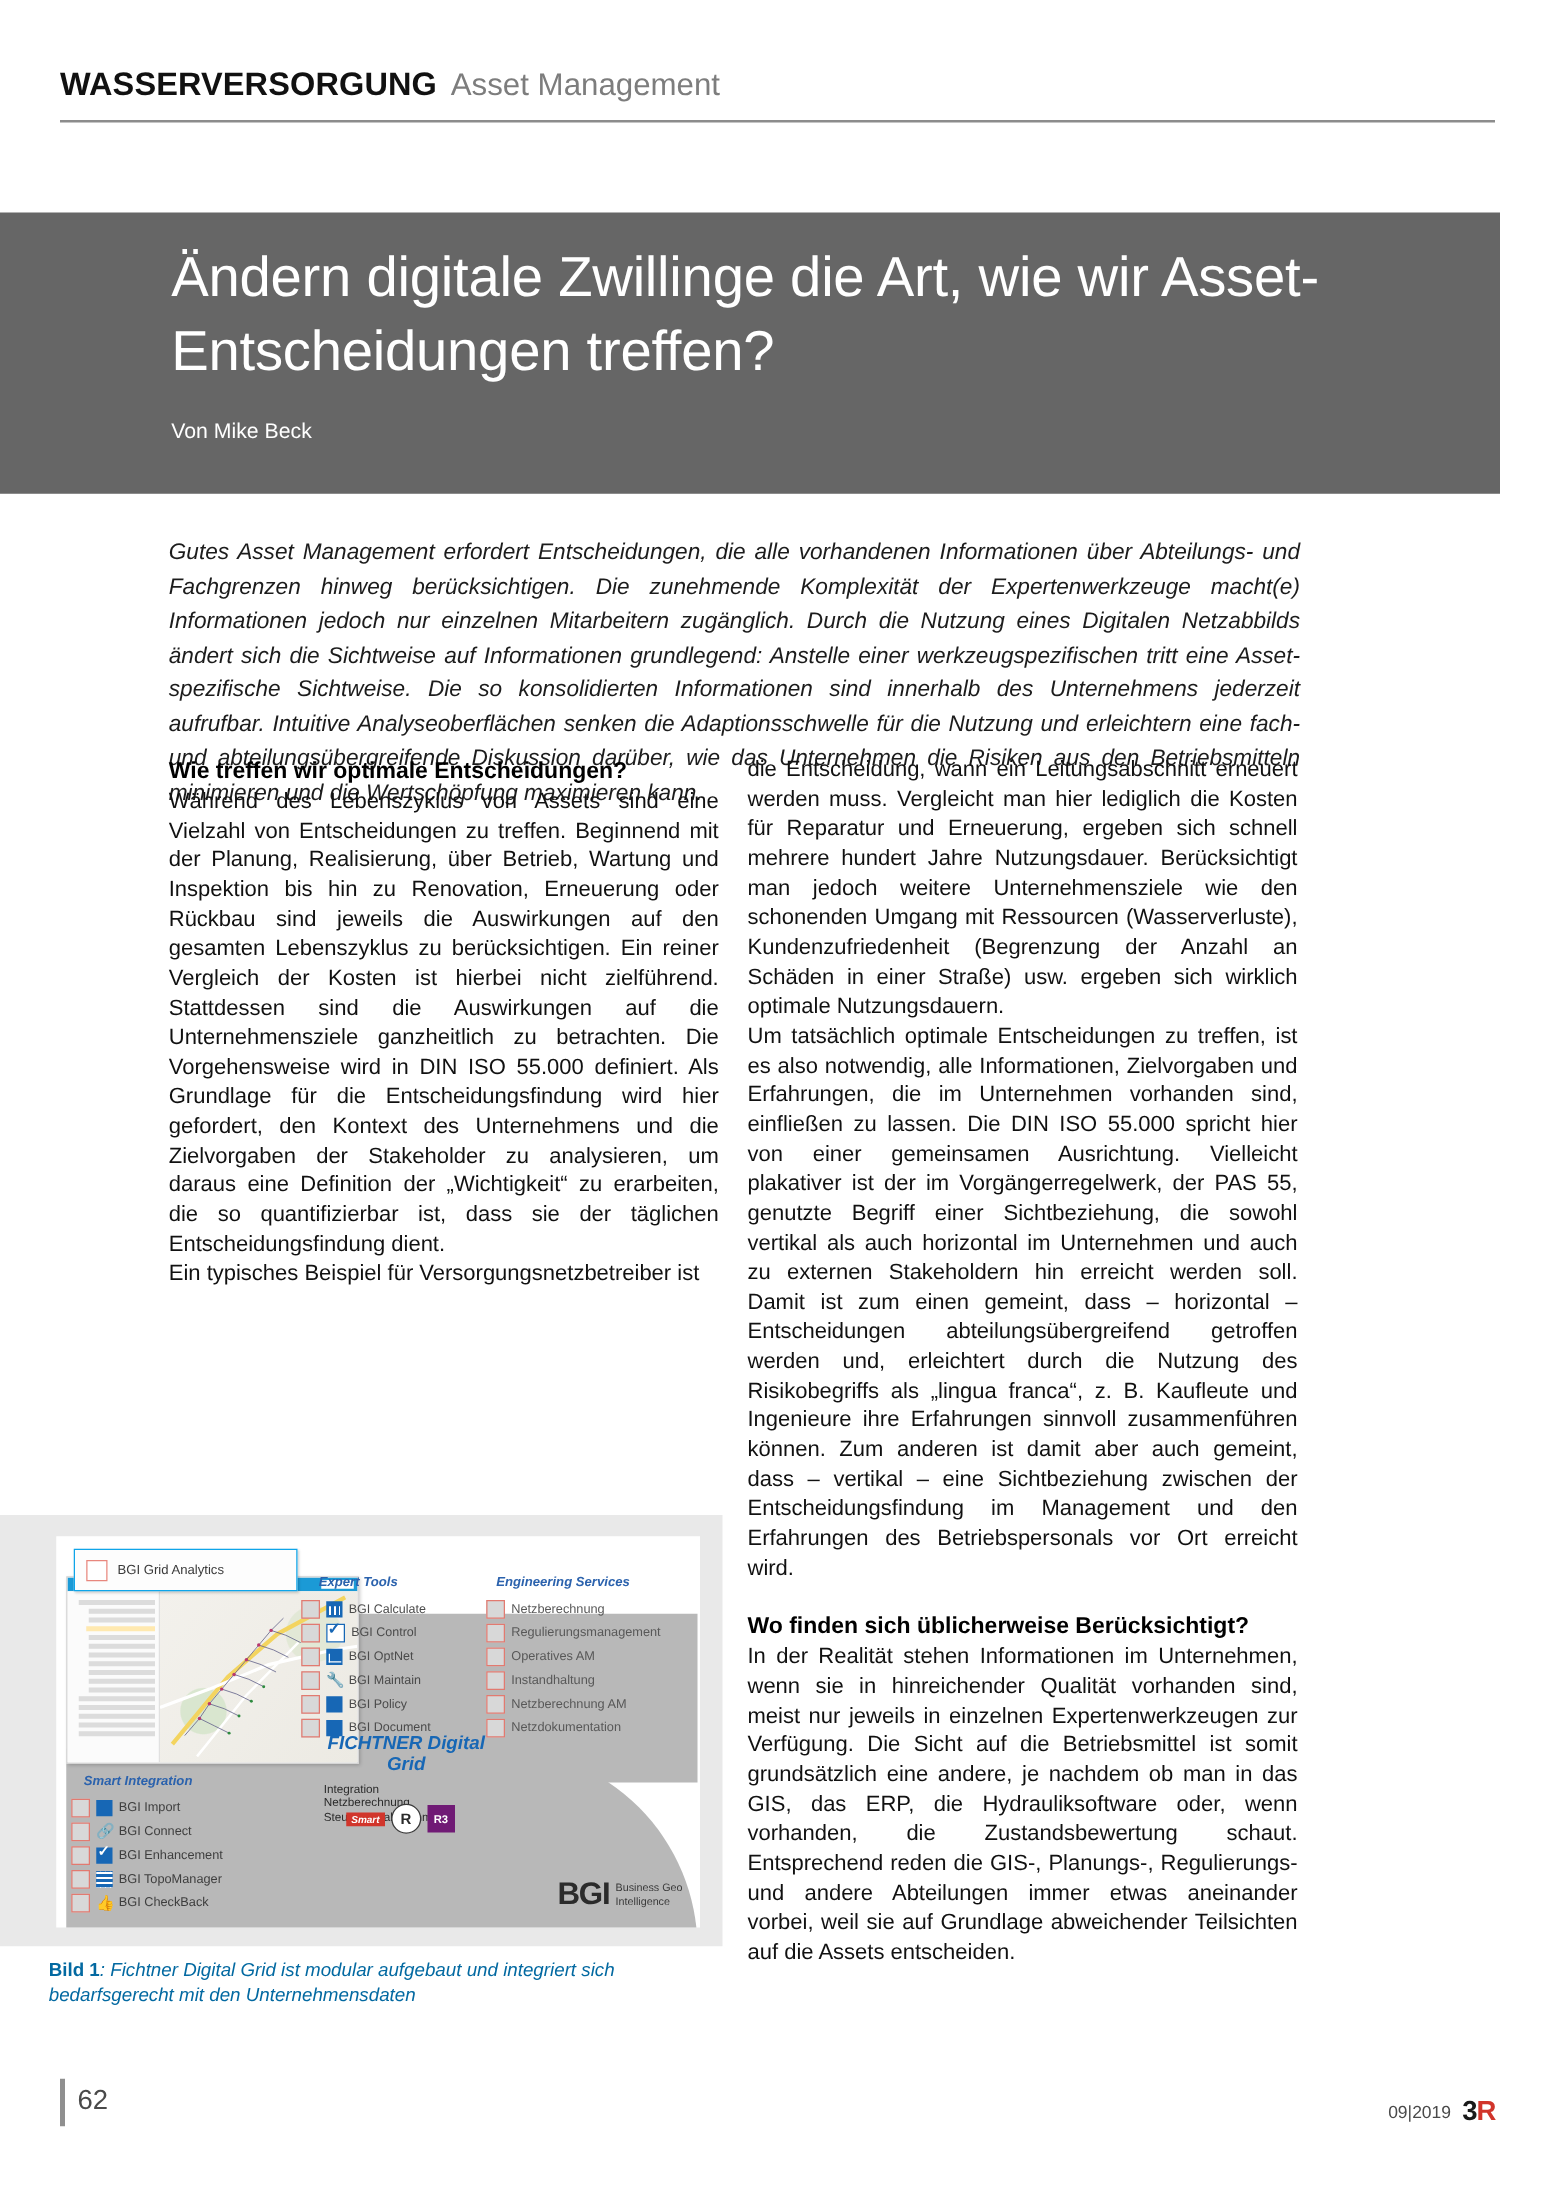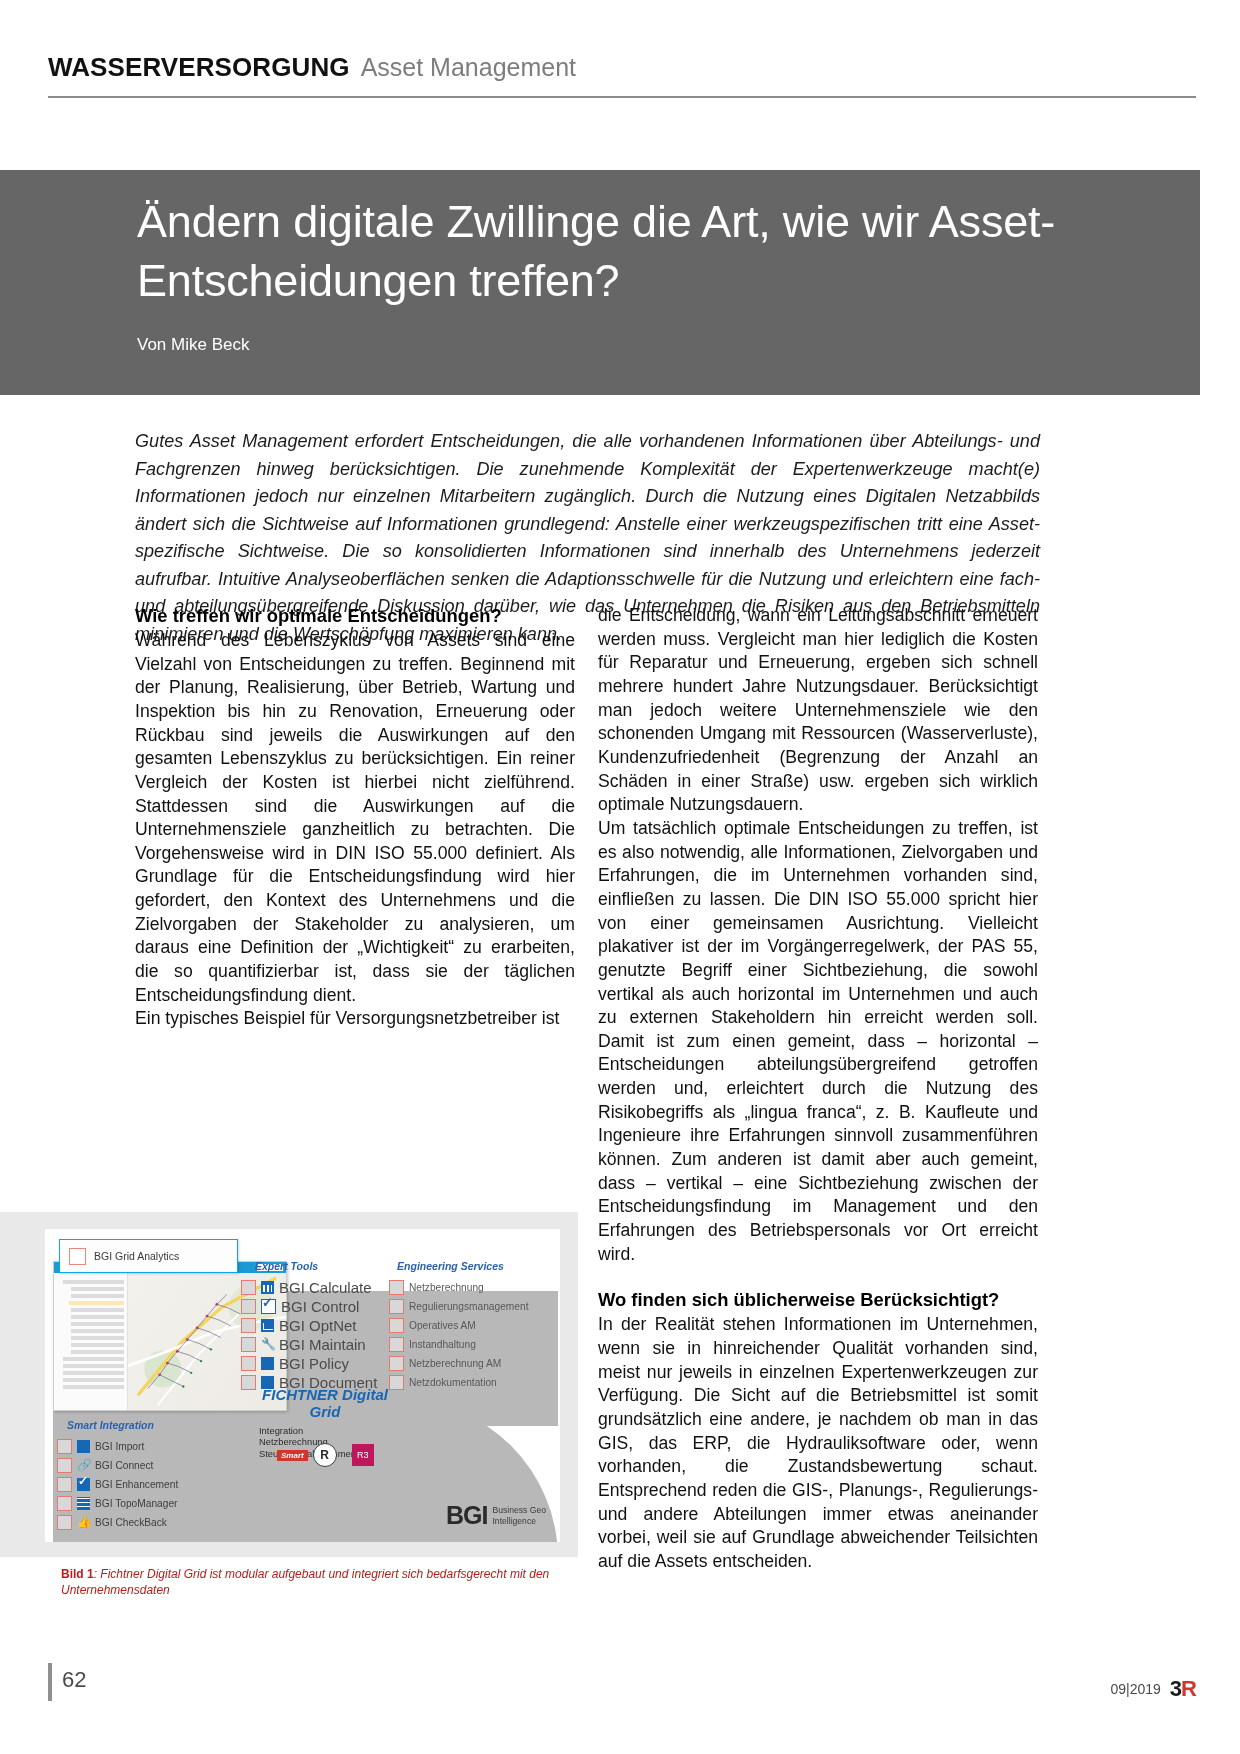--- a/index.html
+++ b/index.html
@@ -188,21 +188,21 @@
     background:transparent; color:#1767b5; font-size:12px; line-height:13px;
     text-align:center;
   }
   .tools .ic.policy{
     background:#1767b5;
   }
   .tools .ic.doc{
     background:#1767b5;
   }
   .tools .tl{
-    font-size:15px; color:#4b4b4b; white-space:nowrap;
+    font-size:10px; color:#4b4b4b; white-space:nowrap;
   }
   .tools .sv{
     font-size:10.2px; color:#585858; white-space:nowrap;
   }
 
   
   .fichtner{
     position:absolute; left:180px; top:158px; width:200px;
     text-align:center;
   }
@@ -220,22 +220,22 @@
   .badges .smart{
     background:#d1352b; color:#fff; font-size:8px; font-weight:bold;
     padding:1px 4px; font-style:italic;
   }
   .badges .circ{
     width:22px; height:22px; border-radius:50%; border:1.6px solid #3a3a3a;
     color:#2a2a2a; font-size:12px; font-weight:bold; display:flex;
     align-items:center; justify-content:center; background:#fff;
   }
   .badges .sq{
-    width:22px; height:22px; background:#be185d; color:#fff; font-size:9px;
-    display:flex; align-items:center; justify-content:center; font-weight:normal;margin-left:10px;
+    width:22px; height:22px; background:#701a75; color:#fff; font-size:9px;
+    display:flex; align-items:center; justify-content:center; font-weight:bold;
   }
 
   
   .smartint{
     position:absolute; left:12px; top:190px; width:170px;
   }
   .smartint .cap{
     font-size:10.5px; font-style:italic; font-weight:bold; color:#2b62ad;
     margin-bottom:6px; padding-left:10px;
   }
@@ -264,22 +264,22 @@
     display:flex; align-items:center; gap:5px;
   }
   .bgilogo .mark{
     font-size:25px; font-weight:bold; color:#2b2b2b; letter-spacing:-1px;
   }
   .bgilogo .txt{
     font-size:8.6px; color:#3a3a3a; line-height:1.18;
   }
 
   .figcaption{
-    width:498px; margin:10px 0 0 61px;
-    font-size:12px; line-height:1.33; font-style:italic; color:#b91c1c;
+    width:498px; margin:10px 0 0 39px;
+    font-size:15px; line-height:1.33; font-style:italic; color:#0369a1;
   }
   .figcaption b{ font-style:normal; }
 
   
   .footrule{
     position:absolute; left:48px; top:1663px; width:4px; height:38px;
     background:#8f8f8f;
   }
   .pageno{
     position:absolute; left:62px; top:1667px;

